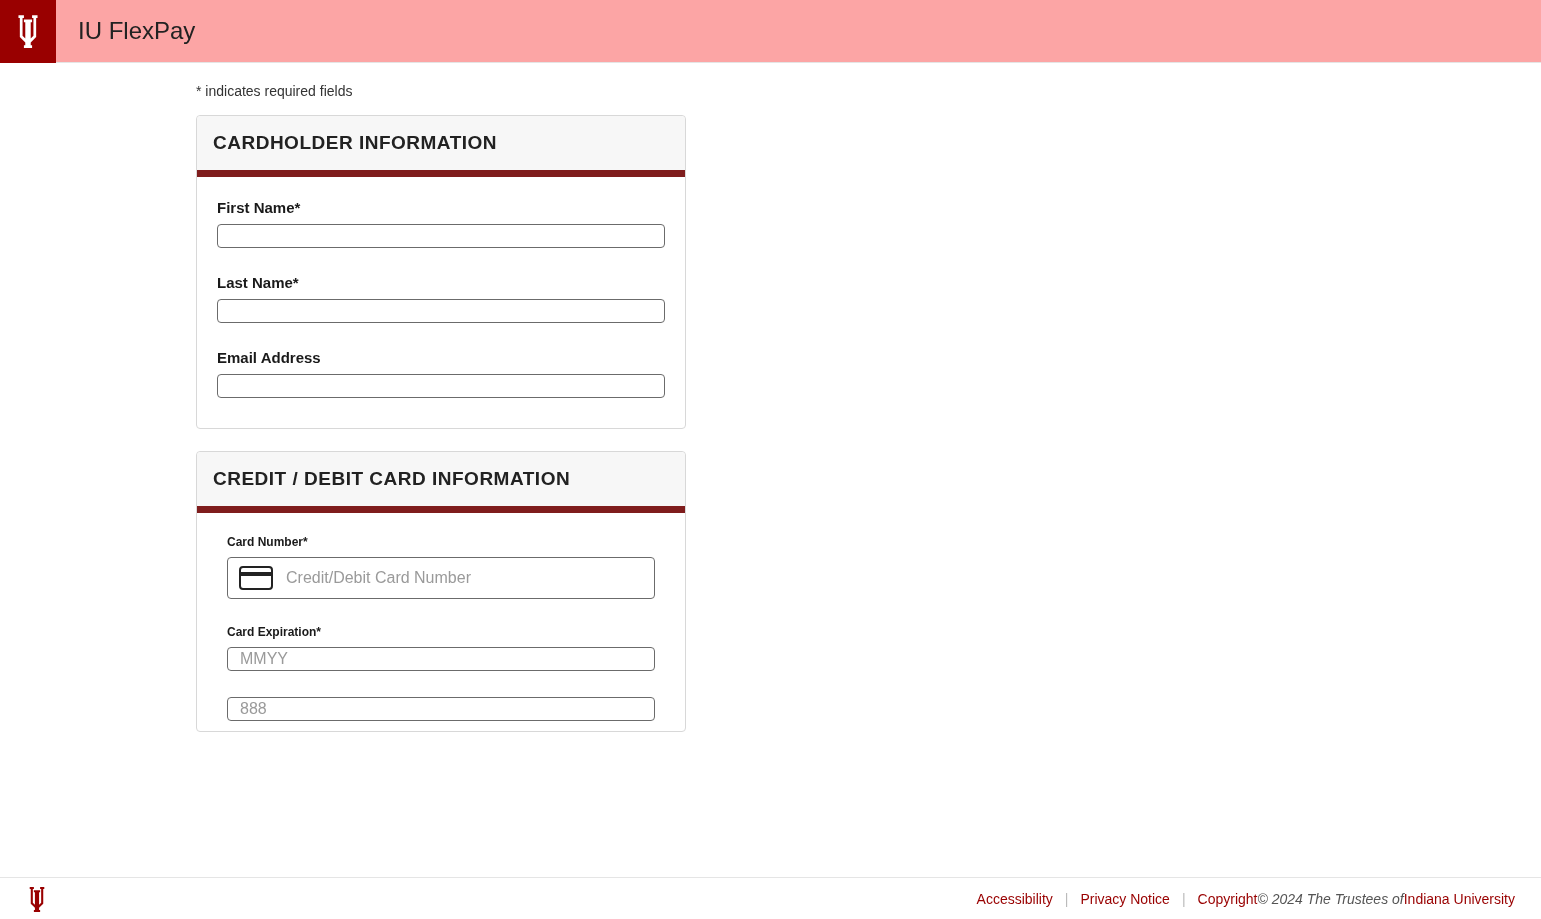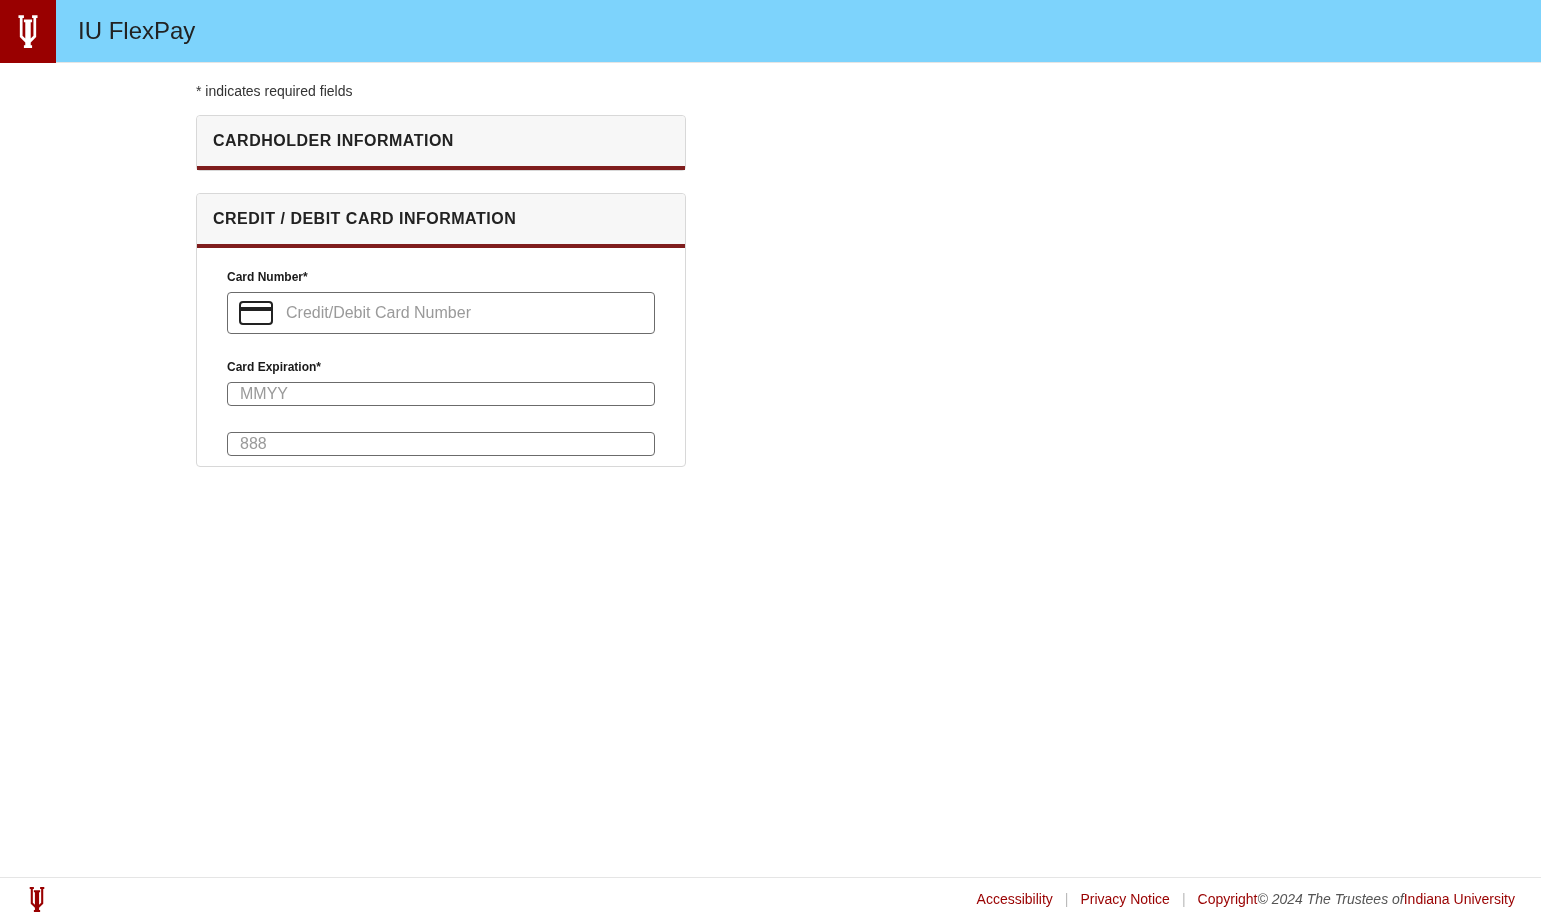--- a/index.html
+++ b/index.html
@@ -5,21 +5,21 @@
   * { box-sizing: border-box; margin: 0; padding: 0; }
   html, body { height: 100%; font-family: Arial, Helvetica, sans-serif; }
   body { display: flex; flex-direction: column; background: #fff; }
 
   
   .header {
     height: 63px;
     display: flex;
     align-items: center;
     border-bottom: 1px solid #e5e5e5;
-    background: #7dd3fc;
+    background: #fca5a5;
     flex-shrink: 0;
   }
   .logo-block {
     width: 56px;
     height: 63px;
     background: #990000;
     display: flex;
     align-items: center;
     justify-content: center;
   }
@@ -51,23 +51,23 @@
 
   .panel {
     width: 490px;
     border: 1px solid #d8d8d8;
     border-radius: 4px;
     margin-bottom: 22px;
     background: #fff;
   }
   .panel-header {
     background: #f7f7f7;
-    border-bottom: 4px solid #7f1d1d;
+    border-bottom: 7px solid #7f1d1d;
     padding: 16px 16px;
-    font-size: 16px;
+    font-size: 19px;
     font-weight: 700;
     letter-spacing: 0.5px;
     color: #222;
     border-radius: 4px 4px 0 0;
   }
   .panel-body {
     padding: 22px 20px 30px 20px;
   }
   .panel-body.tight { padding: 22px 30px 10px 30px; }
 
@@ -143,20 +143,38 @@
   <div class="app-title">IU FlexPay</div>
 </div>
 
 <div class="scroll-area">
   <div class="content">
 
     <div class="req-note">* indicates required fields</div>
 
     <div class="panel">
       <div class="panel-header">CARDHOLDER INFORMATION</div>
+      <div class="panel-body">
+
+        <div class="field">
+          <label class="field-label">First Name*</label>
+          <input type="text" value="" style="">
+        </div>
+
+        <div class="field">
+          <label class="field-label">Last Name*</label>
+          <input type="text" value="" style="">
+        </div>
+
+        <div class="field">
+          <label class="field-label">Email Address</label>
+          <input type="text" value="" style="">
+        </div>
+
+      </div>
     </div>
 
     <div class="panel">
       <div class="panel-header">CREDIT / DEBIT CARD INFORMATION</div>
       <div class="panel-body tight">
 
         <div class="field">
           <label class="field-label small">Card Number*</label>
           <div class="card-wrap">
             <span class="card-icon">

